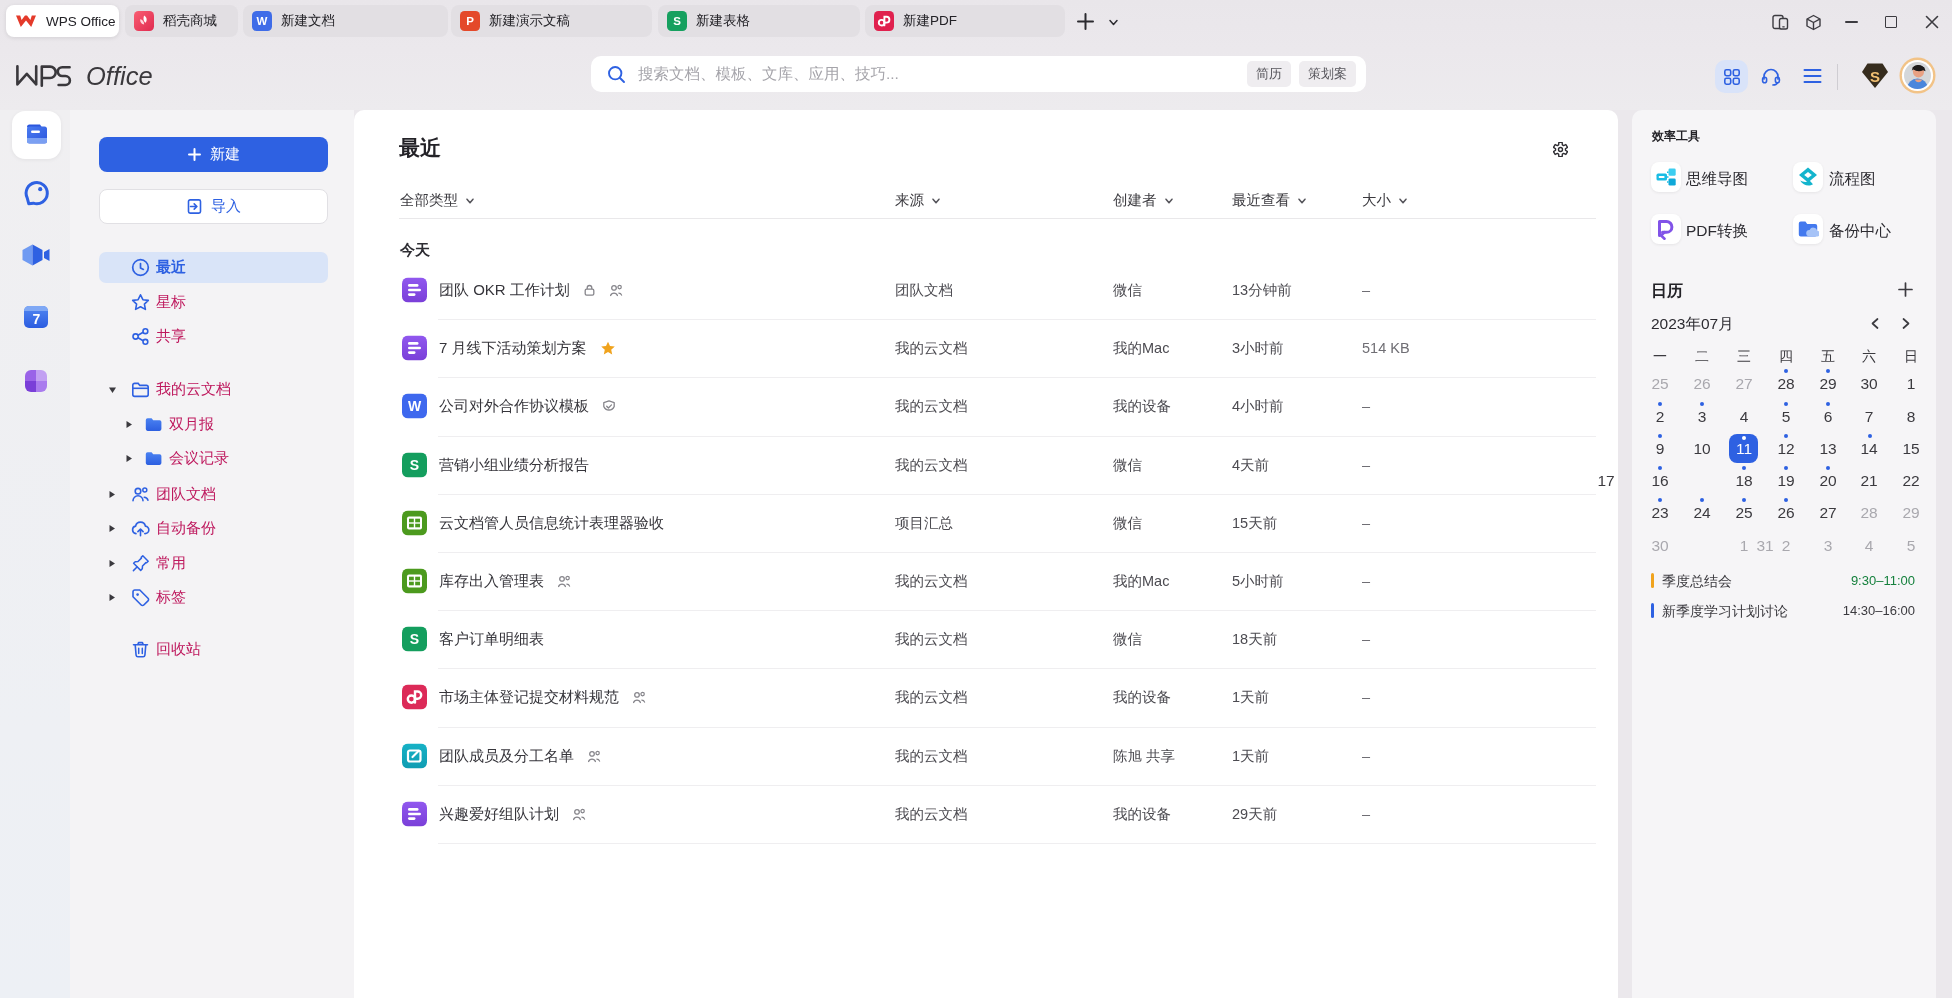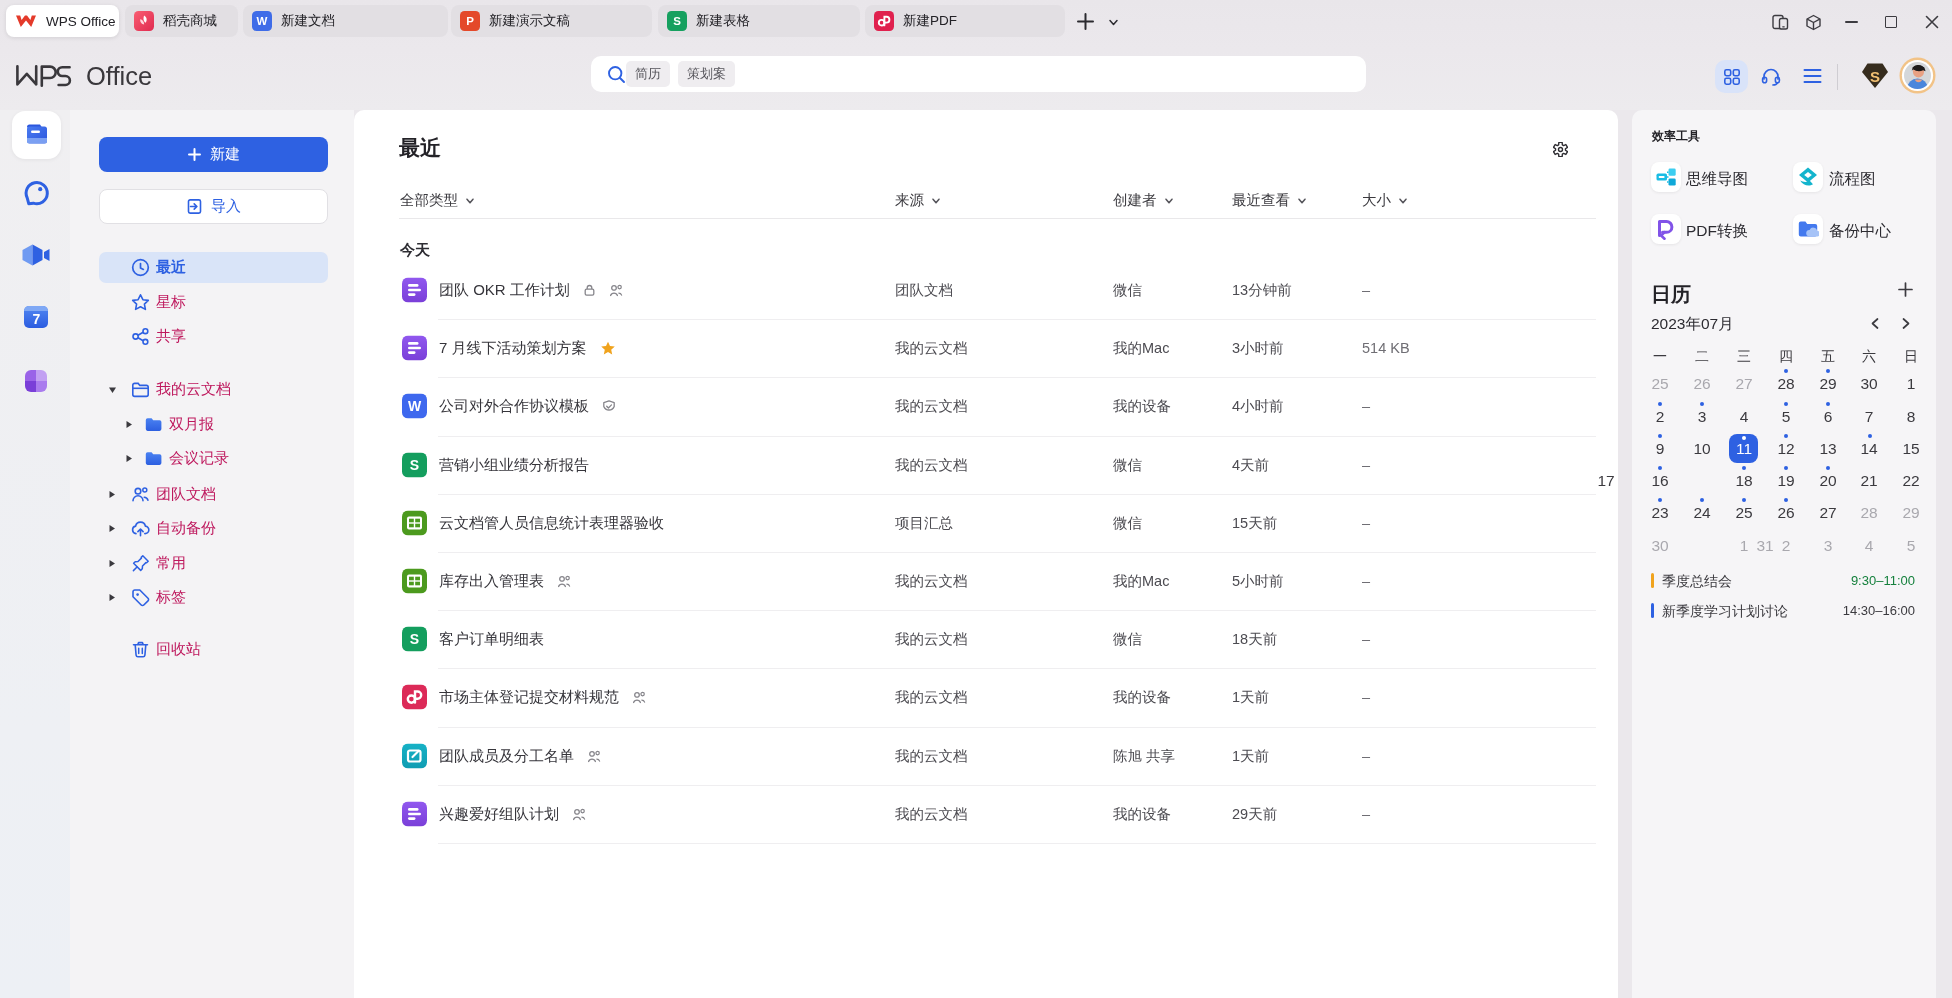--- a/index.html
+++ b/index.html
@@ -96,36 +96,37 @@
 <div class="abs" style="left:1805px;top:14px;"><svg width="17" height="17" viewBox="0 0 17 17" style="">
       <path d="M8.5 1.5 L15 5 V12 L8.5 15.5 L2 12 V5 Z" fill="none" stroke="#3c3b40" stroke-width="1.4" stroke-linejoin="round"></path>
 <path d="M2.3 5.2 L8.5 8.5 L14.7 5.2 M8.5 8.5 V15" fill="none" stroke="#3c3b40" stroke-width="1.4" stroke-linejoin="round"></path>
     </svg></div>
 <div class="abs" style="left:1845px;top:21px;width:13px;height:2px;background:#3c3b40;border-radius:1px;"></div>
 <div class="abs" style="left:1885px;top:16px;width:12px;height:12px;border:1.6px solid #3c3b40;border-radius:1px;"></div>
 <div class="abs" style="left:1925px;top:15px;"><svg width="14" height="14" viewBox="0 0 14 14" style="">
       <path d="M1.5 1.5 L12.5 12.5 M12.5 1.5 L1.5 12.5" stroke="#3c3b40" stroke-width="1.6" stroke-linecap="round"></path>
     </svg></div>
 <div class="abs" style="left:16px;top:63px;">
-    <div style="display:flex;align-items:flex-end;">
+    <div style="display:flex;align-items:flex-end;font-style:italic;">
       <svg width="58" height="26" viewBox="0 0 58 26" style="">
         <g stroke="#3a383c" stroke-width="2.6" fill="none" stroke-linecap="round" stroke-linejoin="round">
 <path d="M1.4 3.2 V21.4 L10.8 10.8 L20.2 21.4 V3.2"></path>
 <path d="M25.8 22.8 V3.6 h8.2 a5.7 5.7 0 0 1 0 11.4 h-8.2"></path>
 <path d="M53.6 4.2 H46.2 a4.4 4.4 0 0 0 0 8.8 h3.2 a4.5 4.5 0 0 1 0 9 H42.6"></path>
 </g>
       </svg>
       <span style="margin-left:12px;font-size:25.5px;color:#3a383c;line-height:26px;">Office</span>
     </div>
   </div>
 <div class="abs flex" style="left:591px;top:56px;width:775px;height:36px;background:#fff;border-radius:10px;padding:0 10px 0 16px;">
 <svg width="19" height="19" viewBox="0 0 19 19" style="">
       <circle cx="8.2" cy="8.2" r="6.2" fill="none" stroke="#2e61e2" stroke-width="1.9"></circle>
 <path d="M13 13 L17 17" stroke="#2e61e2" stroke-width="1.9" stroke-linecap="round"></path>
     </svg>
+    <span style="margin-left:12px;font-size:15.5px;color:#a5a4aa;flex:1;">搜索文档、模板、文库、应用、技巧...</span>
 <span style="background:#efedf0;border-radius:5px;font-size:13px;color:#55545a;padding:4px 9px;margin-right:8px;">简历</span>
 <span style="background:#efedf0;border-radius:5px;font-size:13px;color:#55545a;padding:4px 9px;">策划案</span>
 </div>
 <div class="abs flex" style="left:1715px;top:60px;width:33px;height:33px;background:#d9e3f9;border-radius:10px;justify-content:center;">
     <svg width="16" height="16" viewBox="0 0 16 16" style="">
       <rect x="0.8" y="0.8" width="5.9" height="5.9" rx="1.6" fill="none" stroke="#2e61e2" stroke-width="1.6"></rect>
 <rect x="9.3" y="0.8" width="5.9" height="5.9" rx="1.6" fill="none" stroke="#2e61e2" stroke-width="1.6"></rect>
 <rect x="0.8" y="9.3" width="5.9" height="5.9" rx="1.6" fill="none" stroke="#2e61e2" stroke-width="1.6"></rect>
 <rect x="9.3" y="9.3" width="5.9" height="5.9" rx="1.6" fill="none" stroke="#2e61e2" stroke-width="1.6"></rect>
     </svg>
@@ -661,21 +662,21 @@
     </svg>
   </div>
 <div class="toollbl" style="left:1686px;top:221px;">PDF转换</div>
 <div class="toolbox" style="left:1793px;top:214px;">
     <svg width="22" height="22" viewBox="0 0 22 22" style="">
       <path d="M1.8 5.6 a2 2 0 0 1 2 -2 h4.6 l1.8 2.3 h8 a2 2 0 0 1 2 2 v8.5 a2 2 0 0 1 -2 2 H3.8 a2 2 0 0 1 -2 -2 Z" fill="#4379ee"></path>
 <path d="M12.2 18.4 a3.2 3.2 0 0 1 0.4 -6.4 a4 4 0 0 1 7.6 1 a2.7 2.7 0 0 1 0.3 5.4 Z" fill="#a6c3f7"></path>
     </svg>
   </div>
 <div class="toollbl" style="left:1829px;top:221px;">备份中心</div>
-<div class="abs" style="left:1651px;top:281px;font-size:20px;font-weight:bold;color:#232227;">日历</div>
+<div class="abs" style="left:1651px;top:281px;font-size:16px;font-weight:bold;color:#232227;">日历</div>
 <div class="abs" style="left:1897px;top:281px;"><svg width="17" height="17" viewBox="0 0 17 17" style="">
       <path d="M8.5 2 V15 M2 8.5 H15" stroke="#3c3b40" stroke-width="1.7" stroke-linecap="round"></path>
     </svg></div>
 <div class="abs" style="left:1651px;top:314px;font-size:15.5px;color:#2c2b31;">2023年07月</div>
 <div class="abs" style="left:1869px;top:316px;"><svg width="12" height="13" viewBox="0 0 12 13" style="">
       <path d="M8.5 2 L3.5 6.5 L8.5 11" fill="none" stroke="#3c3b40" stroke-width="1.7" stroke-linecap="round" stroke-linejoin="round"></path>
     </svg></div>
 <div class="abs" style="left:1900px;top:316px;"><svg width="12" height="13" viewBox="0 0 12 13" style="">
       <path d="M3.5 2 L8.5 6.5 L3.5 11" fill="none" stroke="#3c3b40" stroke-width="1.7" stroke-linecap="round" stroke-linejoin="round"></path>
     </svg></div>

